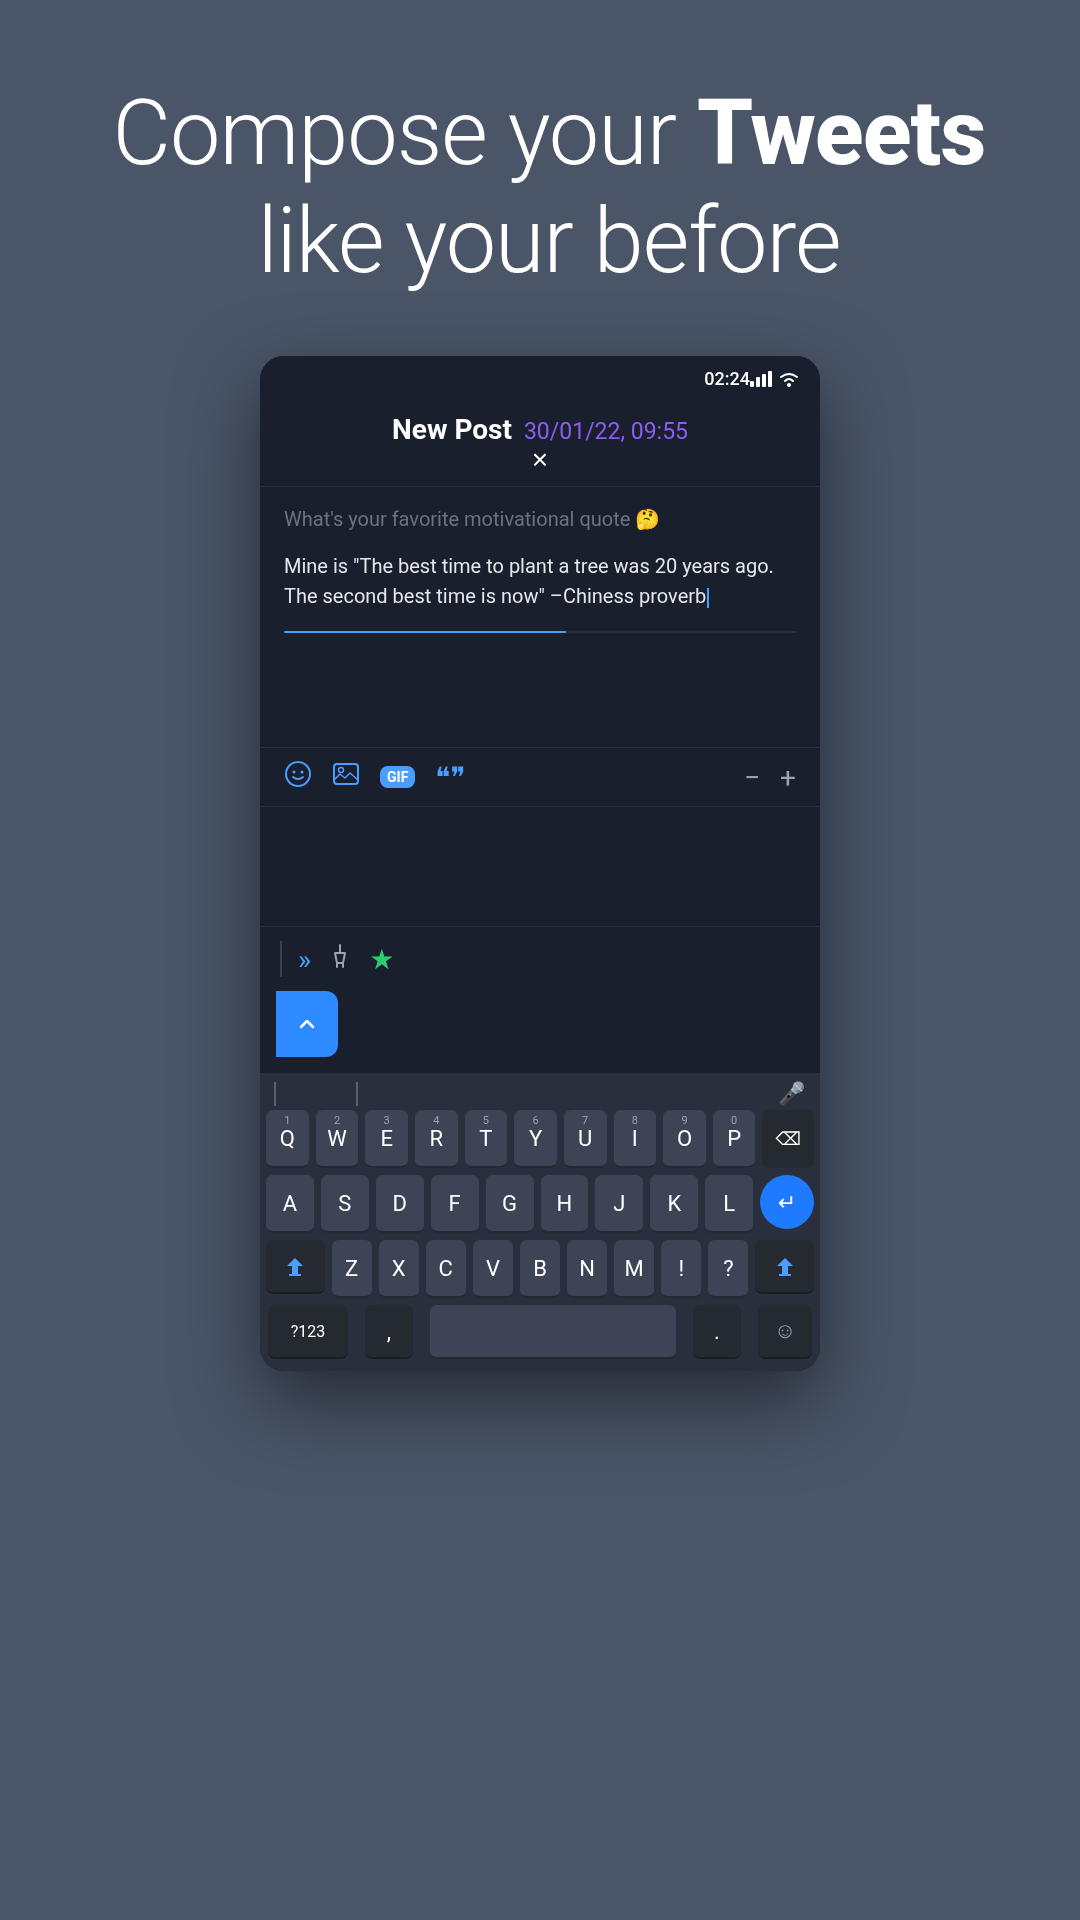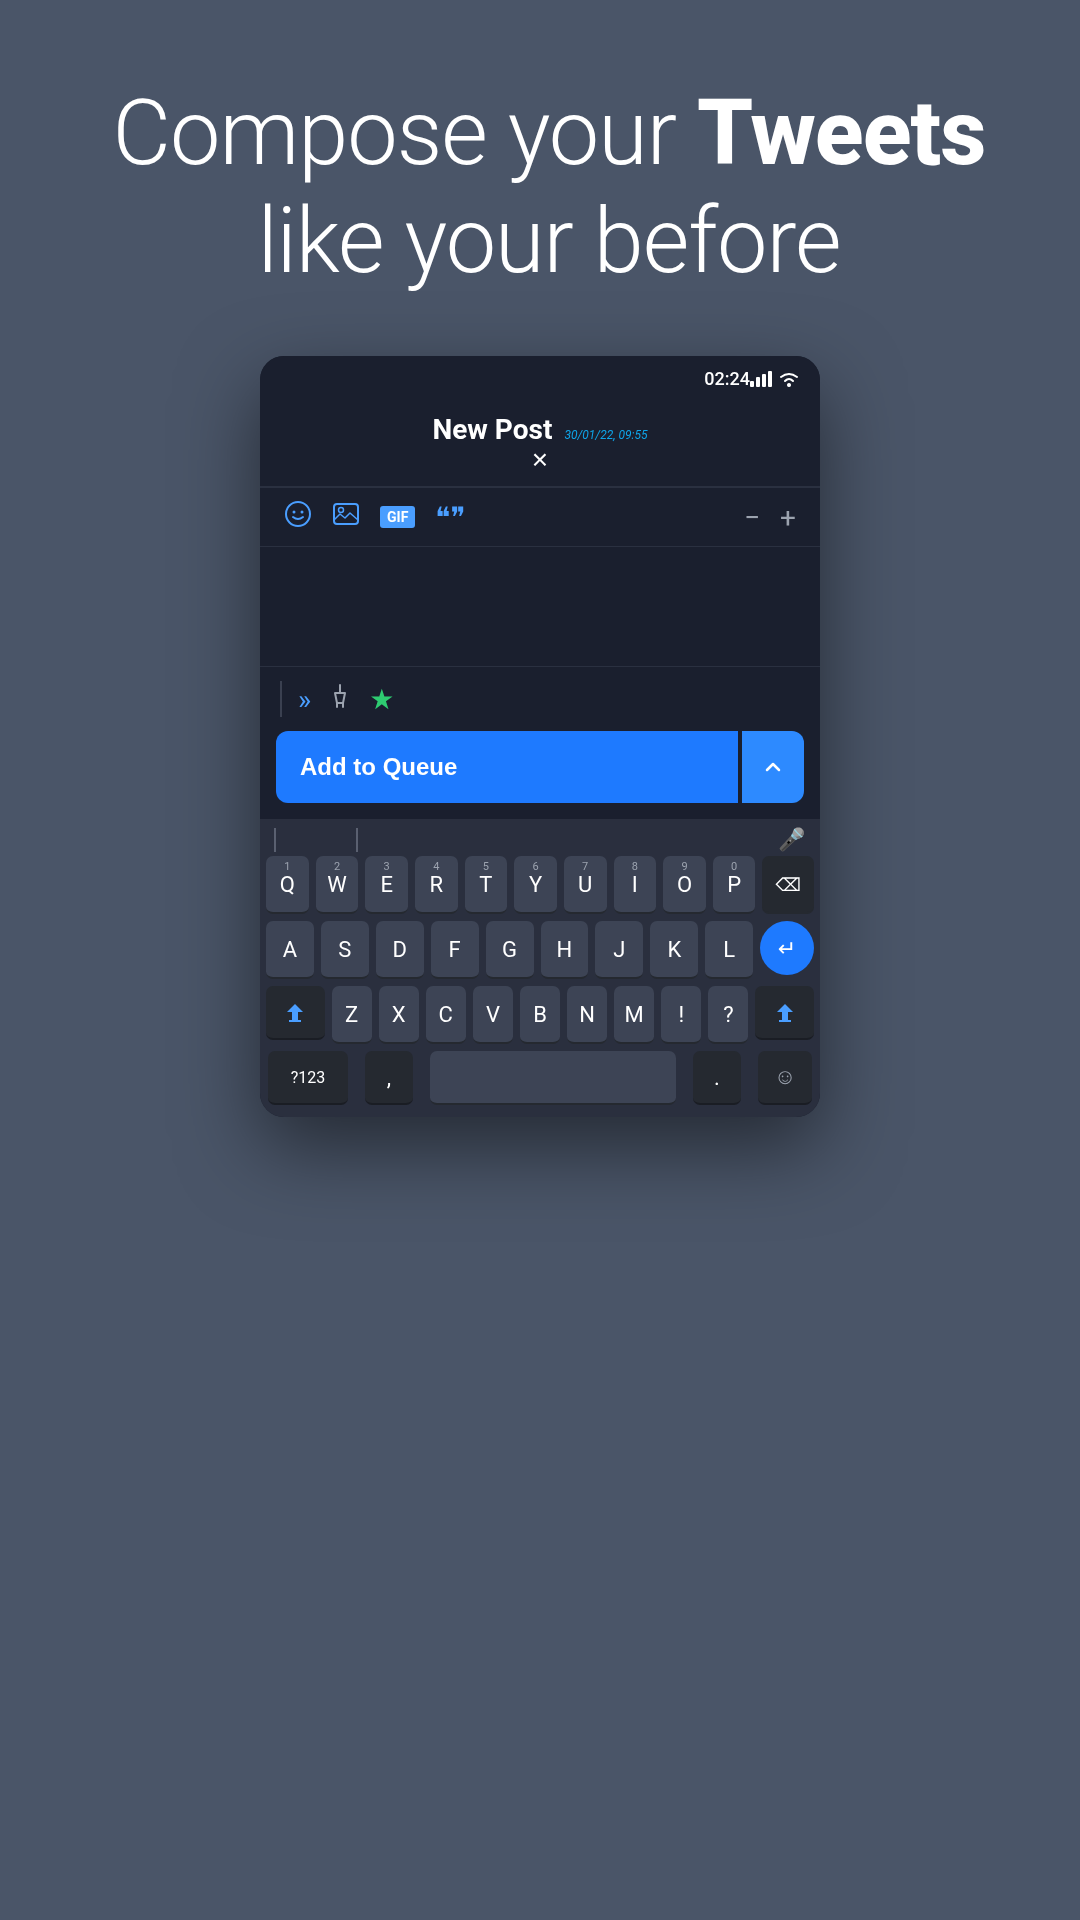--- a/index.html
+++ b/index.html
@@ -81,23 +81,22 @@
       gap: 12px;
     }
 
     .post-title {
       color: white;
       font-size: 28px;
       font-weight: 700;
     }
 
     .post-date {
-      color: #0ea5e9;
-      font-size: 12px;
-      font-style: italic;
+      color: #8b5cf6;
+      font-size: 23px;
     }
 
     .close-btn {
       color: white;
       font-size: 28px;
       cursor: pointer;
       background: none;
       border: none;
       line-height: 1;
     }
@@ -175,21 +174,21 @@
       font-size: 26px;
       cursor: pointer;
     }
 
     .gif-badge {
       background: #4a9eff;
       color: white;
       font-size: 14px;
       font-weight: 700;
       padding: 3px 7px;
-      border-radius: 3px;
+      border-radius: 8px;
       cursor: pointer;
     }
 
     .quote-icon {
       color: #4a9eff;
       font-size: 26px;
       cursor: pointer;
     }
 
     
@@ -452,20 +451,29 @@
   </div>
 
   <div class="post-header">
     <div class="post-title-area">
       <span class="post-title">New Post</span>
       <span class="post-date">30/01/22, 09:55</span>
     </div>
     <button class="close-btn">×</button>
   </div>
 
+  <div class="tweet-content">
+    <div class="tweet-question">What's your favorite motivational quote 🤔</div>
+    <div class="tweet-body">
+      <span>Mine is "The best time to plant a tree was 20 years ago. The second best time is now" –Chiness proverb</span><span class="cursor"></span>
+    </div>
+    <div class="progress-bar">
+      <div class="progress-fill"></div>
+    </div>
+  </div>
 
   <div class="toolbar">
     <span class="toolbar-icon">
       <svg width="28" height="28" viewBox="0 0 28 28" fill="none">
         <circle cx="14" cy="14" r="12" stroke="#4a9eff" stroke-width="2"></circle>
         <circle cx="10" cy="12" r="1.5" fill="#4a9eff"></circle>
         <circle cx="18" cy="12" r="1.5" fill="#4a9eff"></circle>
         <path d="M9 17 Q14 21 19 17" stroke="#4a9eff" stroke-width="2" fill="none" stroke-linecap="round"></path>
       </svg>
     </span>
@@ -490,21 +498,20 @@
     <span class="action-icon forward-icon" style="font-size:28px; color:#4a9eff;">»</span>
     <span class="action-icon plugin-icon" style="font-size:26px; color:#9ca3af;">
       <svg width="26" height="26" viewBox="0 0 26 26" fill="none">
         <path d="M13 2 L13 10 M8 10 L18 10 L16 20 L10 20 Z M10 20 L10 24 M16 20 L16 24" stroke="#9ca3af" stroke-width="2" stroke-linecap="round" stroke-linejoin="round"></path>
       </svg>
     </span>
     <span class="action-icon star-icon" style="font-size:28px; color:#2ecc71;">★</span>
   </div>
 
   <div class="queue-btn-container">
-    <button class="queue-btn-main">Add to Queue</button>
     <button class="queue-btn-arrow">
       <svg width="22" height="22" viewBox="0 0 22 22" fill="none">
         <path d="M5 14 L11 8 L17 14" stroke="white" stroke-width="2.5" stroke-linecap="round" stroke-linejoin="round"></path>
       </svg>
     </button>
   </div>
 
   <div class="keyboard">
 
     <div style="display:flex; justify-content:space-between; align-items:center; padding:0 8px 4px;">

